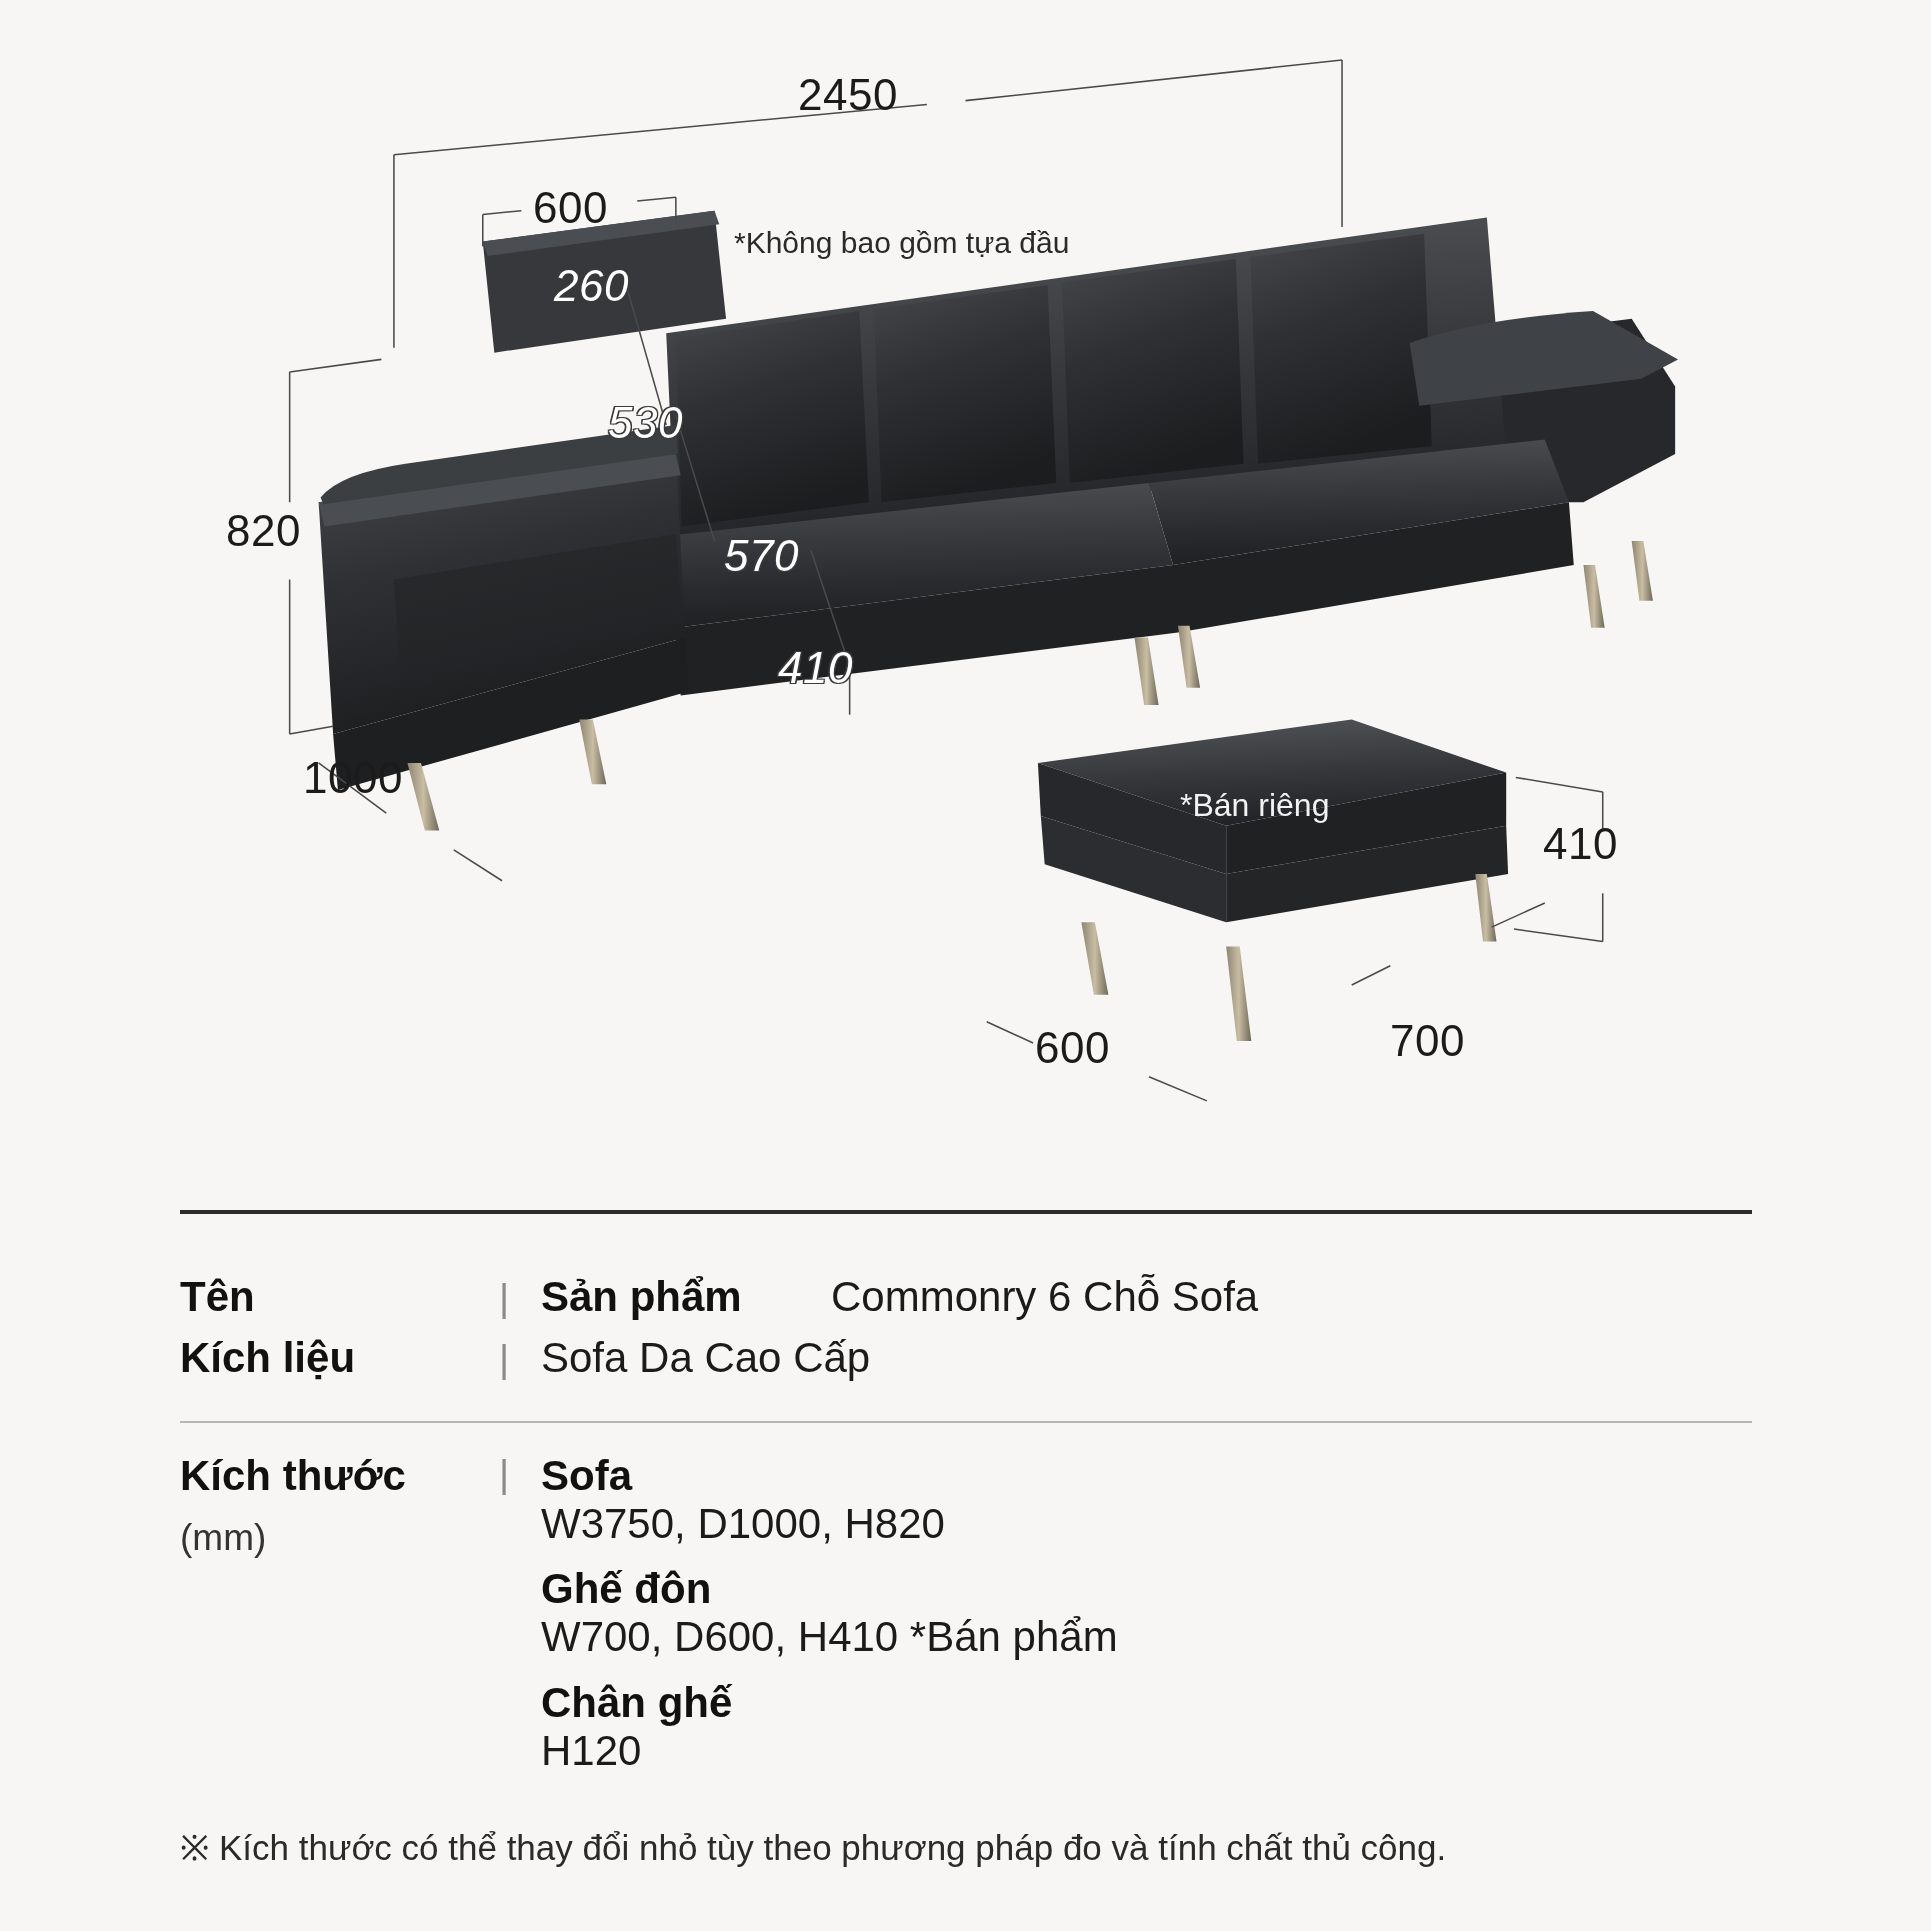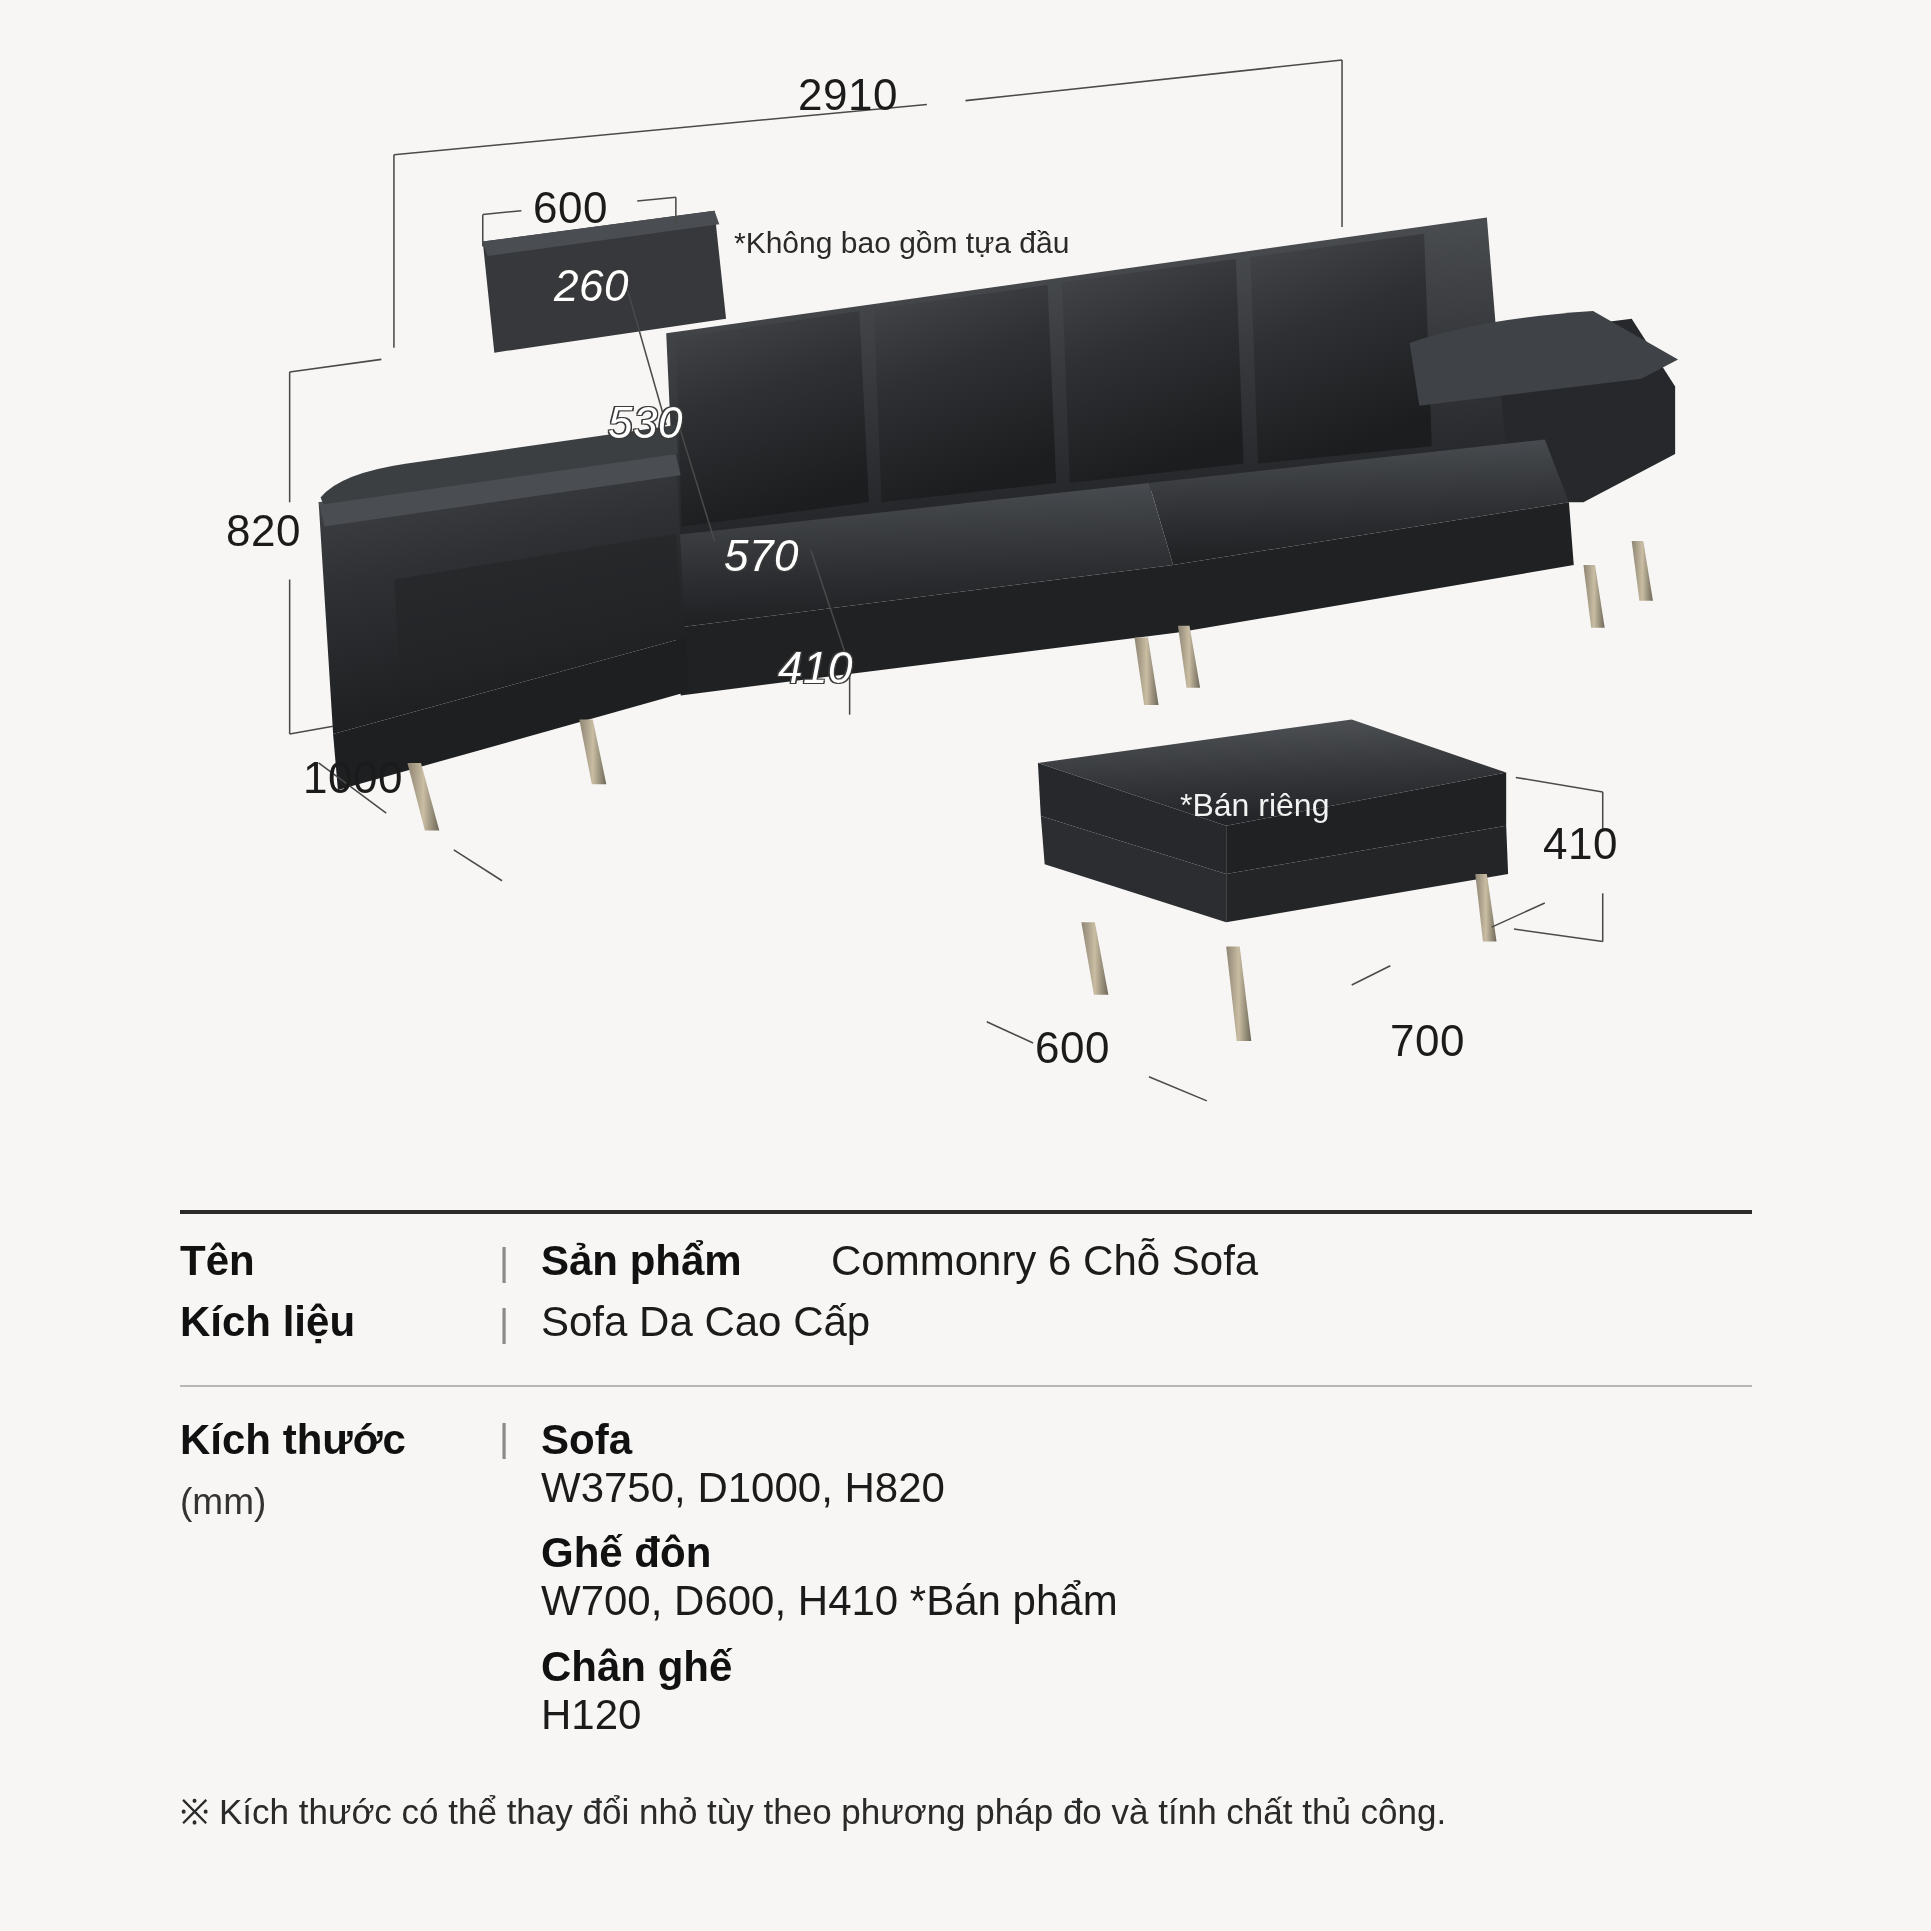--- a/index.html
+++ b/index.html
@@ -75,21 +75,21 @@
     height: 3.9px;
     background: #2b2b2b;
     width: 100%;
   }
   .rule-mid {
     height: 1.9px;
     background: #b9b7b4;
     width: 100%;
     margin-top: 0;
   }
-  .block-a { padding: 23px 0 25px 0; }
+  .block-a { padding: 23px 0 25px 0; margin-top: 36px; }
   .block-b { padding: 29px 0 17.4px 0; }
 
   .row {
     display: flex;
     align-items: baseline;
     margin: 0 0 13.5px 0;
   }
   .lab {
     width: 319px;
     font-size: 42px;
@@ -247,21 +247,21 @@
         <line x1="1568" y1="962" x2="1660" y2="975"></line>
 
         <line x1="1400" y1="1020" x2="1440" y2="1000"></line>
         <line x1="1545" y1="960" x2="1600" y2="935"></line>
 
         <line x1="1022" y1="1058" x2="1070" y2="1080"></line>
         <line x1="1190" y1="1115" x2="1250" y2="1140"></line>
       </g>
     </svg>
 
-    <span class="dimlabel" style="left:798px; top:70px;">2910</span>
+    <span class="dimlabel" style="left:798px; top:70px;">2450</span>
     <span class="dimlabel" style="left:533px; top:183px;">600</span>
     <span class="dimlabel white" style="left:554px; top:261px;">260</span>
     <span class="dimlabel white" style="left:608px; top:398px;">530</span>
     <span class="dimlabel white" style="left:724px; top:531px;">570</span>
     <span class="dimlabel white" style="left:778px; top:643px;">410</span>
     <span class="dimlabel" style="left:226px; top:506px;">820</span>
     <span class="dimlabel" style="left:303px; top:753px;">1000</span>
 
     <span class="dimlabel" style="left:1543px; top:819px;">410</span>
     <span class="dimlabel" style="left:1035px; top:1023px;">600</span>

